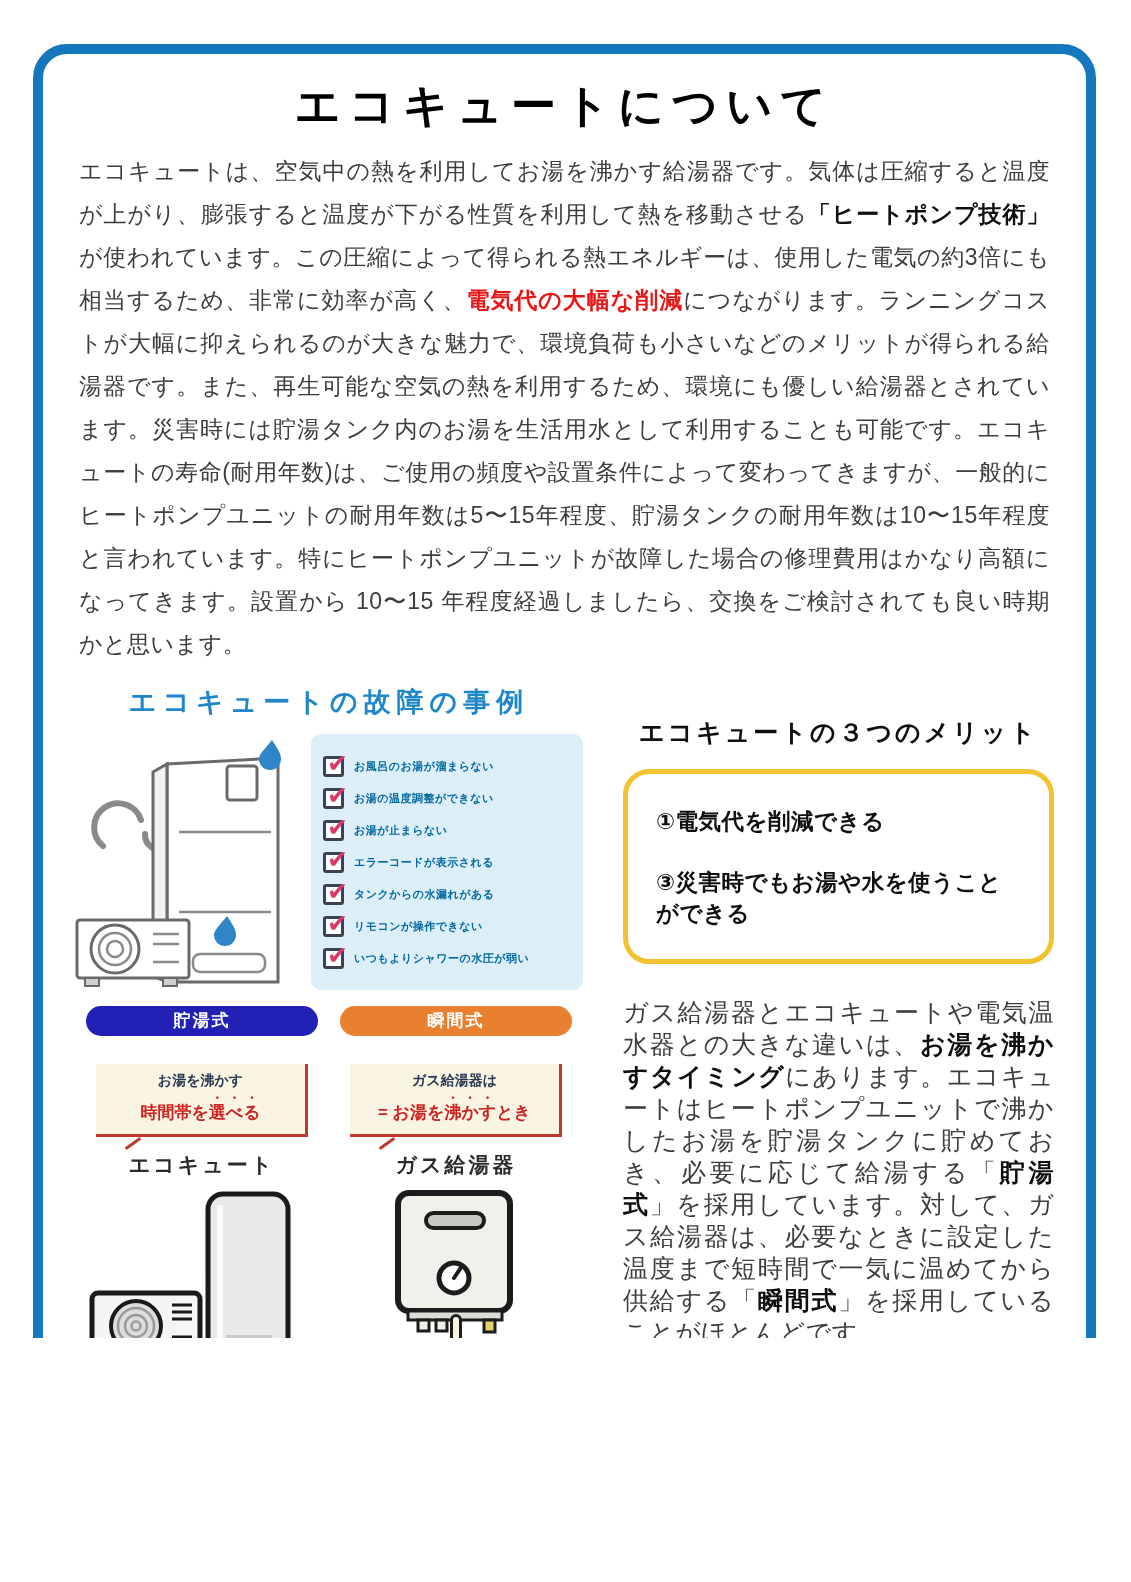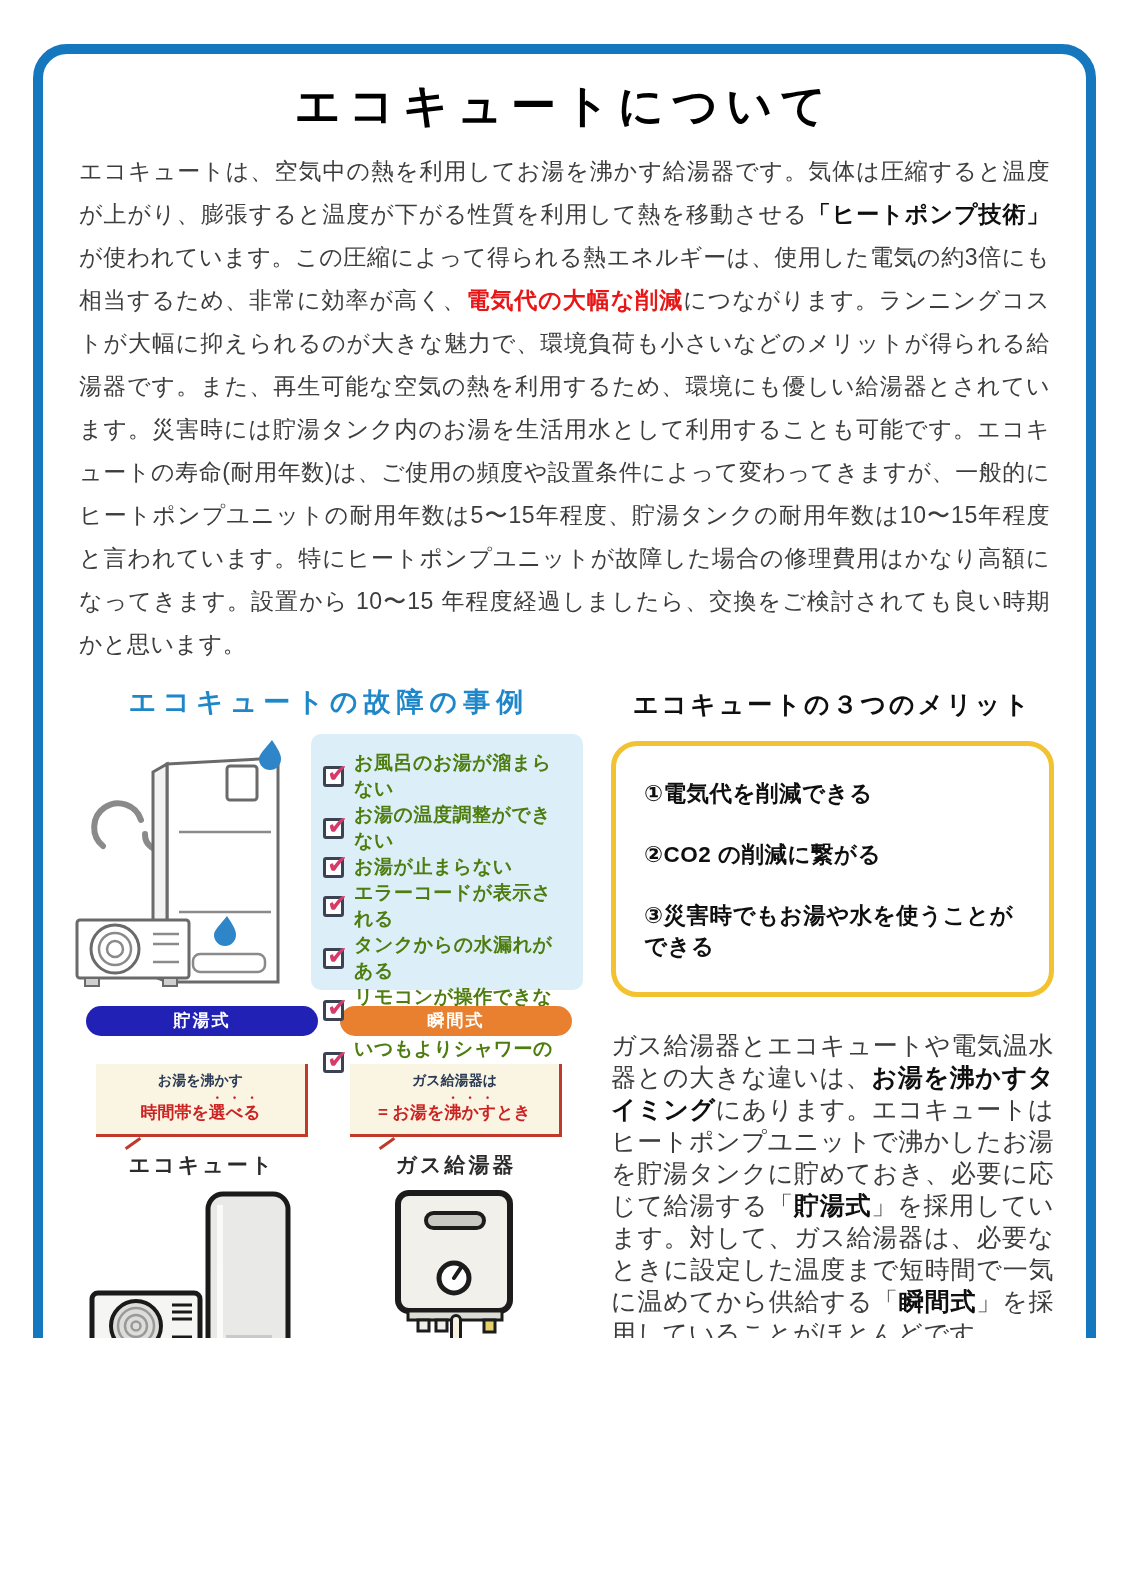--- a/index.html
+++ b/index.html
@@ -15,39 +15,39 @@
            letter-spacing:8px; margin-top:12px; }
 
   
   .intro { margin:14px 6px 0; font-size:23px; line-height:43px; text-align:justify;
            color:#3d3d3d; letter-spacing:0.5px; }
   .run-n { color:#3d3d3d; }
   .run-b { color:#0f0f0f; font-weight:bold; }
   .run-red { color:#e81717; font-weight:bold; }
 
   
-  .cols { display:flex; gap:28px; margin-top:12px; padding:0 2px; }
+  .cols { display:flex; gap:40px; margin-top:12px; padding:0 2px;align-items:center; }
   .col-left { width:508px; flex:none; }
   .col-right { flex:1; min-width:0; }
 
   .h-failures { text-align:center; font-size:27px; font-weight:bold; color:#1e87c9;
                 letter-spacing:6px; margin-top:6px; }
   .h-merits  { text-align:center; font-size:25px; font-weight:bold; color:#0f0f0f;
                letter-spacing:3px; margin-top:10px; }
 
   .illo-row { display:flex; gap:10px; margin-top:14px; height:256px; }
   .fail-illo { width:226px; flex:none; }
   .checklist { flex:1; background:#dceef7; border-radius:10px; padding:16px 12px;
                display:flex; flex-direction:column; justify-content:space-around; }
   .check-item { display:flex; align-items:center; gap:10px; }
   .checkbox { position:relative; width:21px; height:21px; flex:none; background:#fff;
               border:3px solid #3b4254; border-radius:3px; }
   .checkbox::after { content:"✔"; position:absolute; left:1px; top:-10px; color:#d63a6a;
                      font-size:25px; font-weight:bold; }
-  .check-text { font-size:19px; font-weight:bold; color:#4d7c0f; letter-spacing:0.5px; }
+  .check-text { font-size:11px; font-weight:bold; color:#0369a1; letter-spacing:0.5px; }
 
   
   .half-row { display:flex; margin-top:16px; }
   .half { width:50%; display:flex; justify-content:center; }
   .pill { width:232px; text-align:center; color:#fff; font-weight:bold; font-size:17px;
           letter-spacing:2px; padding:3px 0 4px; border-radius:999px; }
   .pill-storage { background:#2121b5; }
   .pill-instant { background:#e8802f; }
 
   .note-row { display:flex; margin-top:28px; }
@@ -231,21 +231,20 @@
               </svg>
             </div>
           </div>
         </div>
 
         <div class="col-right">
           <div class="h-merits">エコキュートの３つのメリット</div>
 
           <div class="merit-box">
               <div class="merit-item">①電気代を削減できる</div>
-              <div class="merit-item">②CO2 の削減に繋がる</div>
               <div class="merit-item">③災害時でもお湯や水を使うことができる</div>
             </div>
 
           <div class="compare-par"><span class="run-n">ガス給湯器とエコキュートや電気温水器との大きな違いは、</span><span class="run-b">お湯を沸かすタイミング</span><span class="run-n">にあります。エコキュートはヒートポンプユニットで沸かしたお湯を貯湯タンクに貯めておき、必要に応じて給湯する「</span><span class="run-b">貯湯式</span><span class="run-n">」を採用しています。対して、ガス給湯器は、必要なときに設定した温度まで短時間で一気に温めてから供給する「</span><span class="run-b">瞬間式</span><span class="run-n">」を採用していることがほとんどです。</span></div>
         </div>
       </div>
 
       <div class="divider"></div>
 
       <div class="bottom">

